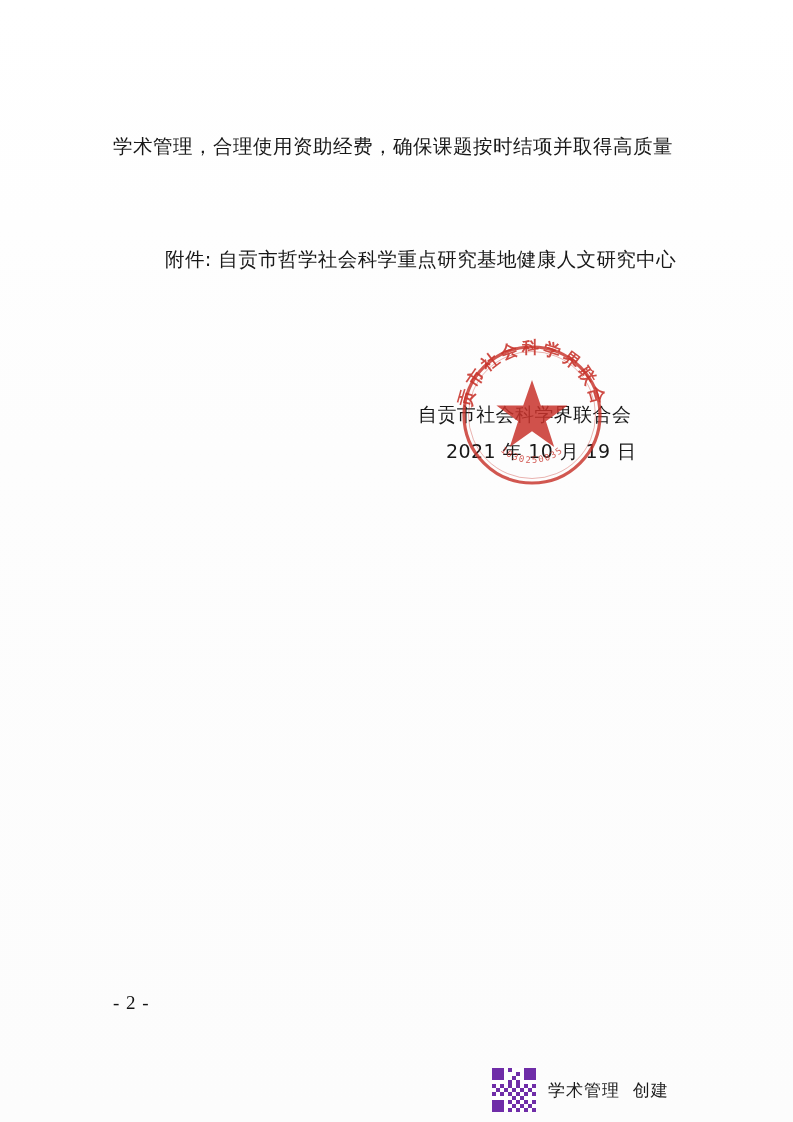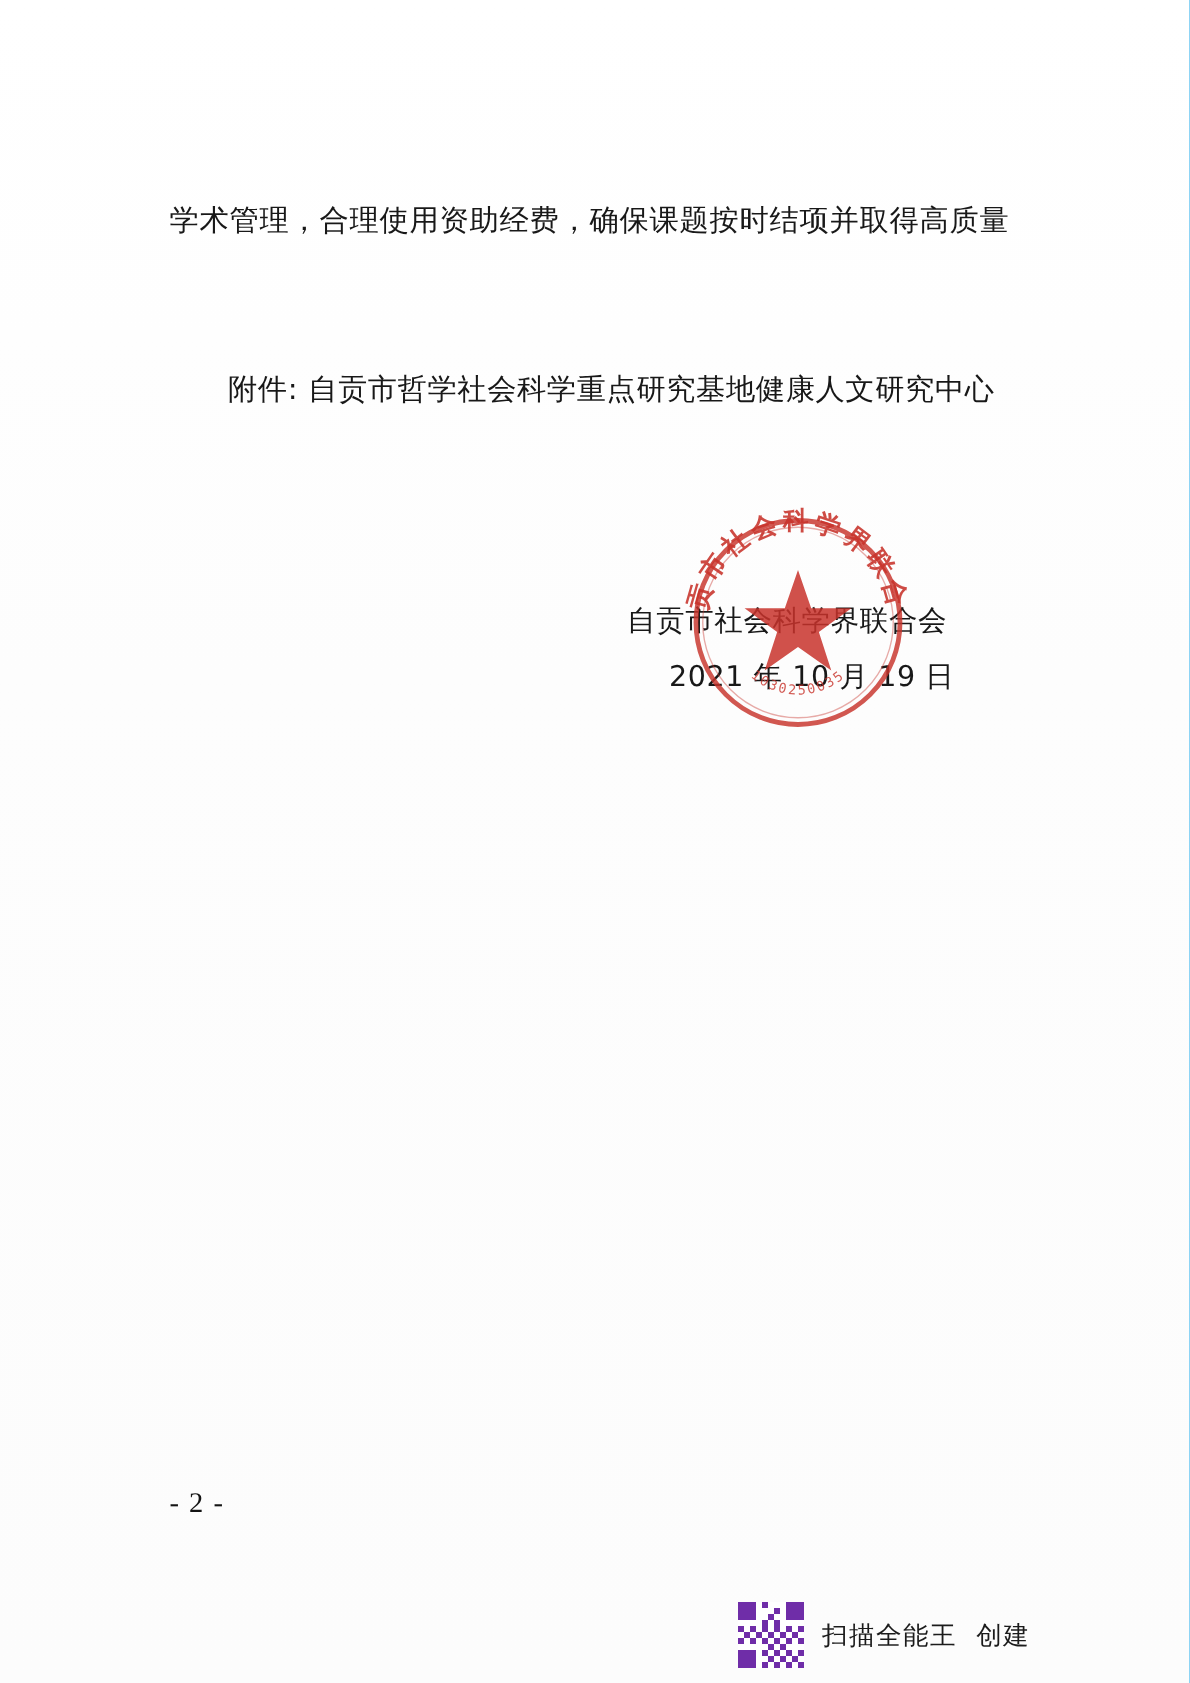--- a/index.html
+++ b/index.html
@@ -11,21 +11,21 @@
     height: 1122px;
     background: #ffffff;
     font-family: "Liberation Serif", serif;
     color: #1a1a1a;
     position: relative;
     overflow: hidden;
   }
   .page {
     position: absolute;
     inset: 0;
-    background: #0ea5e9;
+    background: #a3a3a3;
   }
   
   .paper-tint {
     position: absolute;
     inset: 0;
     background: linear-gradient(180deg, #ffffff 0%, #fdfdfd 40%, #fcfcfc 100%);
     pointer-events: none;
   }
 
   .body-text {
@@ -45,21 +45,21 @@
   .para .ln {
     display: block;
     white-space: pre;
   }
   .indent-2 {
     text-indent: 39px;
   }
 
   .attachment {
     position: absolute;
-    left: 113px;
+    left: 126px;
     top: 240px;
     width: 600px;
   }
   .attachment .ln {
     display: block;
     white-space: pre;
     font-family: "DejaVu Sans", sans-serif;
     font-size: 19.5px;
     line-height: 40px;
     letter-spacing: 0.4px;
@@ -229,15 +229,15 @@
           <rect x="10" y="8" width="1" height="1"></rect>
         <rect x="5" y="9" width="1" height="1"></rect>
           <rect x="7" y="9" width="1" height="1"></rect>
         <rect x="9" y="9" width="1" height="1"></rect>
           <rect x="4" y="10" width="1" height="1"></rect>
         <rect x="6" y="10" width="1" height="1"></rect>
           <rect x="8" y="10" width="1" height="1"></rect>
         <rect x="10" y="10" width="1" height="1"></rect>
       </g>
     </svg>
-    <span class="footer-text">扫描全能王  创建</span>
+    <span class="footer-text">学术管理  创建</span>
   </div>
 </div>
 
 </body></html>

